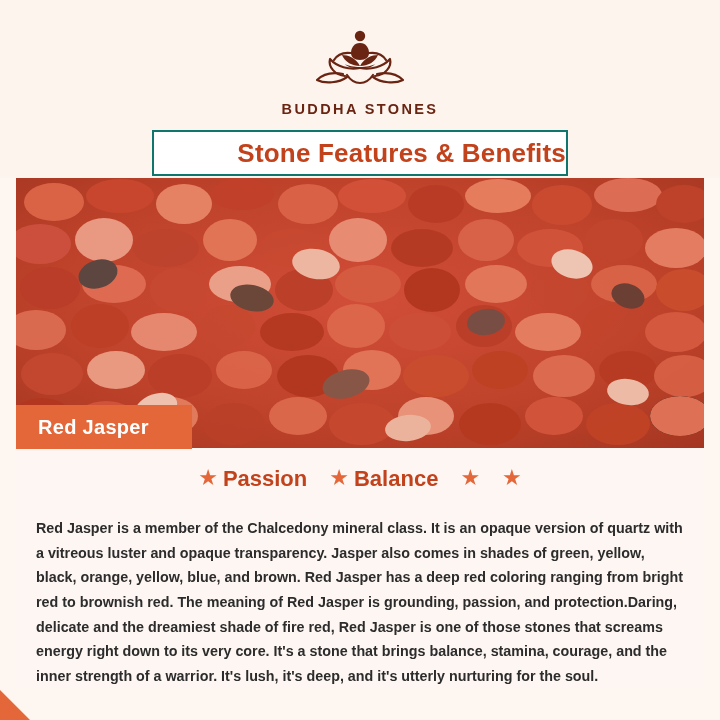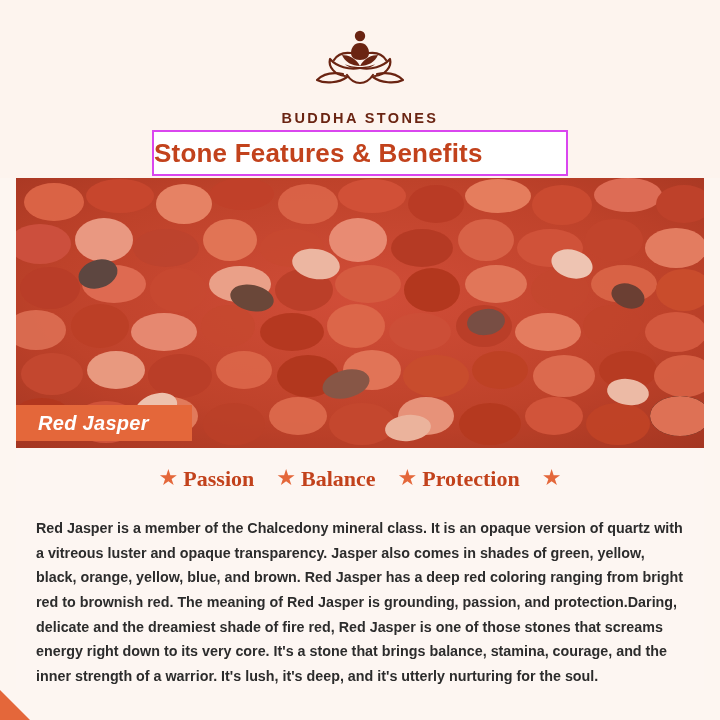--- a/index.html
+++ b/index.html
@@ -42,35 +42,35 @@
     height: 178px;
     background: #fdf4ee;
     display: flex;
     flex-direction: column;
     align-items: center;
     justify-content: flex-start;
     padding-top: 22px;
   }
   .logo-mark { width: 150px; height: 72px; display: block; }
   .brand-name {
-    margin-top: 16px;
+    margin-top: 7px;
     font-size: 14.5px;
     letter-spacing: 2.4px;
     color: #6a2412;
     font-weight: 700;
   }
 
   
   .title-banner {
     position: absolute;
     top: 130px; left: 152px;
     width: 416px; height: 46px;
     background: #ffffff;
-    border: 2px solid #d946ef;
-    display: flex; align-items: center; justify-content: flex-start;
+    border: 2px solid #0f766e;
+    display: flex; align-items: center; justify-content: flex-end;
     z-index: 5;
   }
   .title-banner .title-text {
     color: #c2421c;
     font-size: 26px;
     font-weight: 700;
     letter-spacing: 0.2px;
     white-space: nowrap;
   }
 
@@ -81,27 +81,26 @@
     width: 688px; height: 270px;
     overflow: hidden;
     background: #c0402a;
   }
   .hero-canvas { width: 100%; height: 100%; display: block; }
 
   
   .stone-tab {
     position: absolute;
     left: 16px; top: 405px;
-    height: 36px;
+    height: 44px;
     min-width: 176px;
     background: #e4673a;
     display: flex; align-items: center;
     padding: 0 18px 0 22px;
     z-index: 6;
-    font-style: italic;
   }
   .stone-tab .stone-name {
     color: #ffffff;
     font-size: 20px;
     font-weight: 600;
     letter-spacing: 0.3px;
   }
 
   
   .body-panel {
@@ -128,21 +127,20 @@
     color: #e4673a;
     font-size: 22px;
     line-height: 1;
     position: relative;
     top: -1px;
   }
   .benefit .b-label {
     color: #c2421c;
     font-size: 22px;
     font-weight: 700;
-    font-family: Liberation Serif, serif;
   }
 
   
   .description {
     color: #2c2c2c;
     font-size: 14.3px;
     line-height: 1.72;
     text-align: left;
     padding: 0 2px;
     font-weight: bold;
@@ -292,21 +290,20 @@
       <div class="benefit">
         <span class="star">★</span>
         <span class="b-label">Passion</span>
       </div>
       <div class="benefit">
         <span class="star">★</span>
         <span class="b-label">Balance</span>
       </div>
       <div class="benefit">
         <span class="star">★</span>
-        <span class="b-label">Protection</span>
       </div>
       <div class="benefit">
         <span class="star">★</span>
       </div>
     </div>
 
     <p class="description">Red Jasper is a member of the Chalcedony mineral class. It is an opaque version of quartz with a vitreous luster and opaque transparency. Jasper also comes in shades of green, yellow, black, orange, yellow, blue, and brown. Red Jasper has a deep red coloring ranging from bright red to brownish red. The meaning of Red Jasper is grounding, passion, and protection.Daring, delicate and the dreamiest shade of fire red, Red Jasper is one of those stones that screams energy right down to its very core.  It's a stone that brings balance, stamina, courage, and the inner strength of a warrior. It's lush, it's deep, and it's utterly nurturing for the soul.</p>
   </div>
 
 </div>

